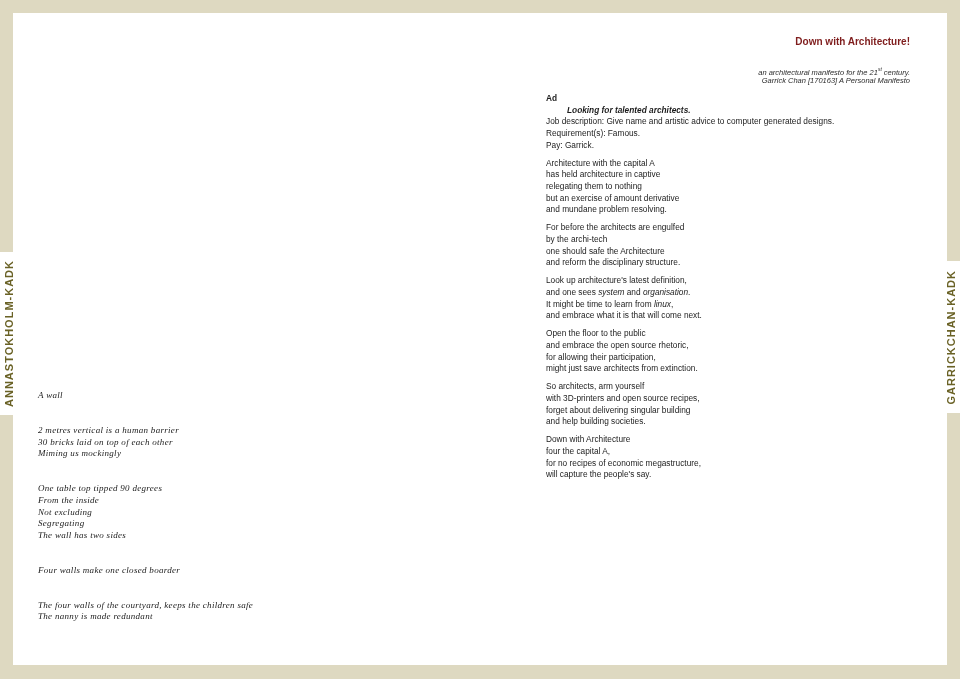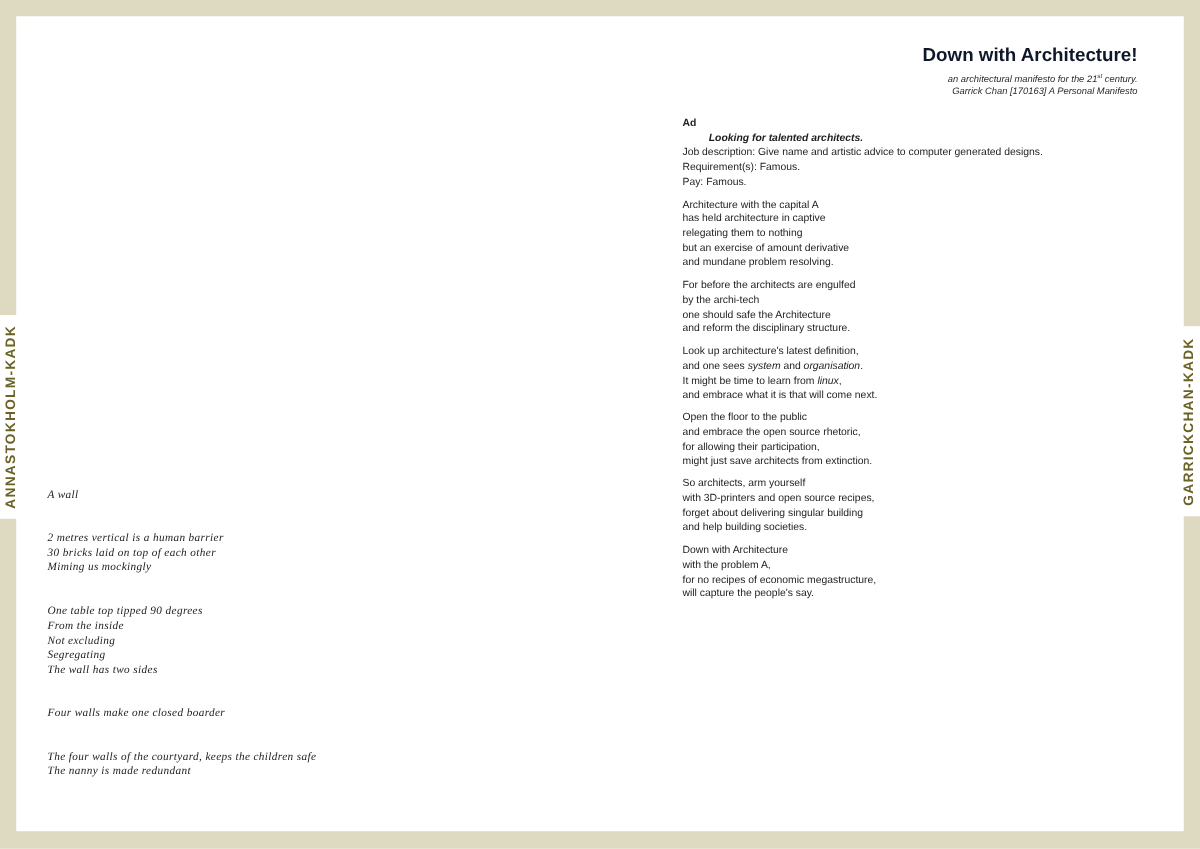--- a/index.html
+++ b/index.html
@@ -38,24 +38,24 @@
     white-space: nowrap;
   }
   
   .header {
     position: absolute;
     top: 36px; right: 50px;
     text-align: right;
     line-height: 1.15;
   }
   .title {
-    font-size: 15px;
+    font-size: 10px;
     font-weight: bold;
-    color: #0f172a;
-    margin-bottom: 4px;
+    color: #7f1d1d;
+    margin-bottom: 17px;
   }
   .subtitle {
     font-size: 7.5px;
     font-style: italic;
     color: #2b2b2b;
     line-height: 9px;
   }
   .subtitle sup { font-size: 5px; vertical-align: super; }
   
   .manifesto {
@@ -128,21 +128,21 @@
       <div class="poem-line">The nanny is made redundant</div>
     </div>
   </div>
 
 <div class="manifesto">
     <div class="section">
       <div class="m-line bold">Ad</div>
       <div class="m-line indent italic">Looking for talented architects.</div>
       <div class="m-line">Job description: Give name and artistic advice to computer generated designs.</div>
       <div class="m-line">Requirement(s): Famous.</div>
-      <div class="m-line">Pay: Famous.</div>
+      <div class="m-line">Pay: Garrick.</div>
     </div>
     <div class="section">
       <div class="m-line">Architecture with the capital A</div>
       <div class="m-line">has held architecture in captive</div>
       <div class="m-line">relegating them to nothing</div>
       <div class="m-line">but an exercise of amount derivative</div>
       <div class="m-line">and mundane problem resolving.</div>
     </div>
     <div class="section">
       <div class="m-line">For before the architects are engulfed</div>
@@ -163,17 +163,17 @@
       <div class="m-line">might just save architects from extinction.</div>
     </div>
     <div class="section">
       <div class="m-line">So architects, arm yourself</div>
       <div class="m-line">with 3D-printers and open source recipes,</div>
       <div class="m-line">forget about delivering singular building</div>
       <div class="m-line">and help building societies.</div>
     </div>
     <div class="section">
       <div class="m-line">Down with Architecture</div>
-      <div class="m-line">with the problem A,</div>
+      <div class="m-line">four the capital A,</div>
       <div class="m-line">for no recipes of economic megastructure,</div>
       <div class="m-line">will capture the people's say.</div>
     </div>
   </div>
 
 </body></html>

